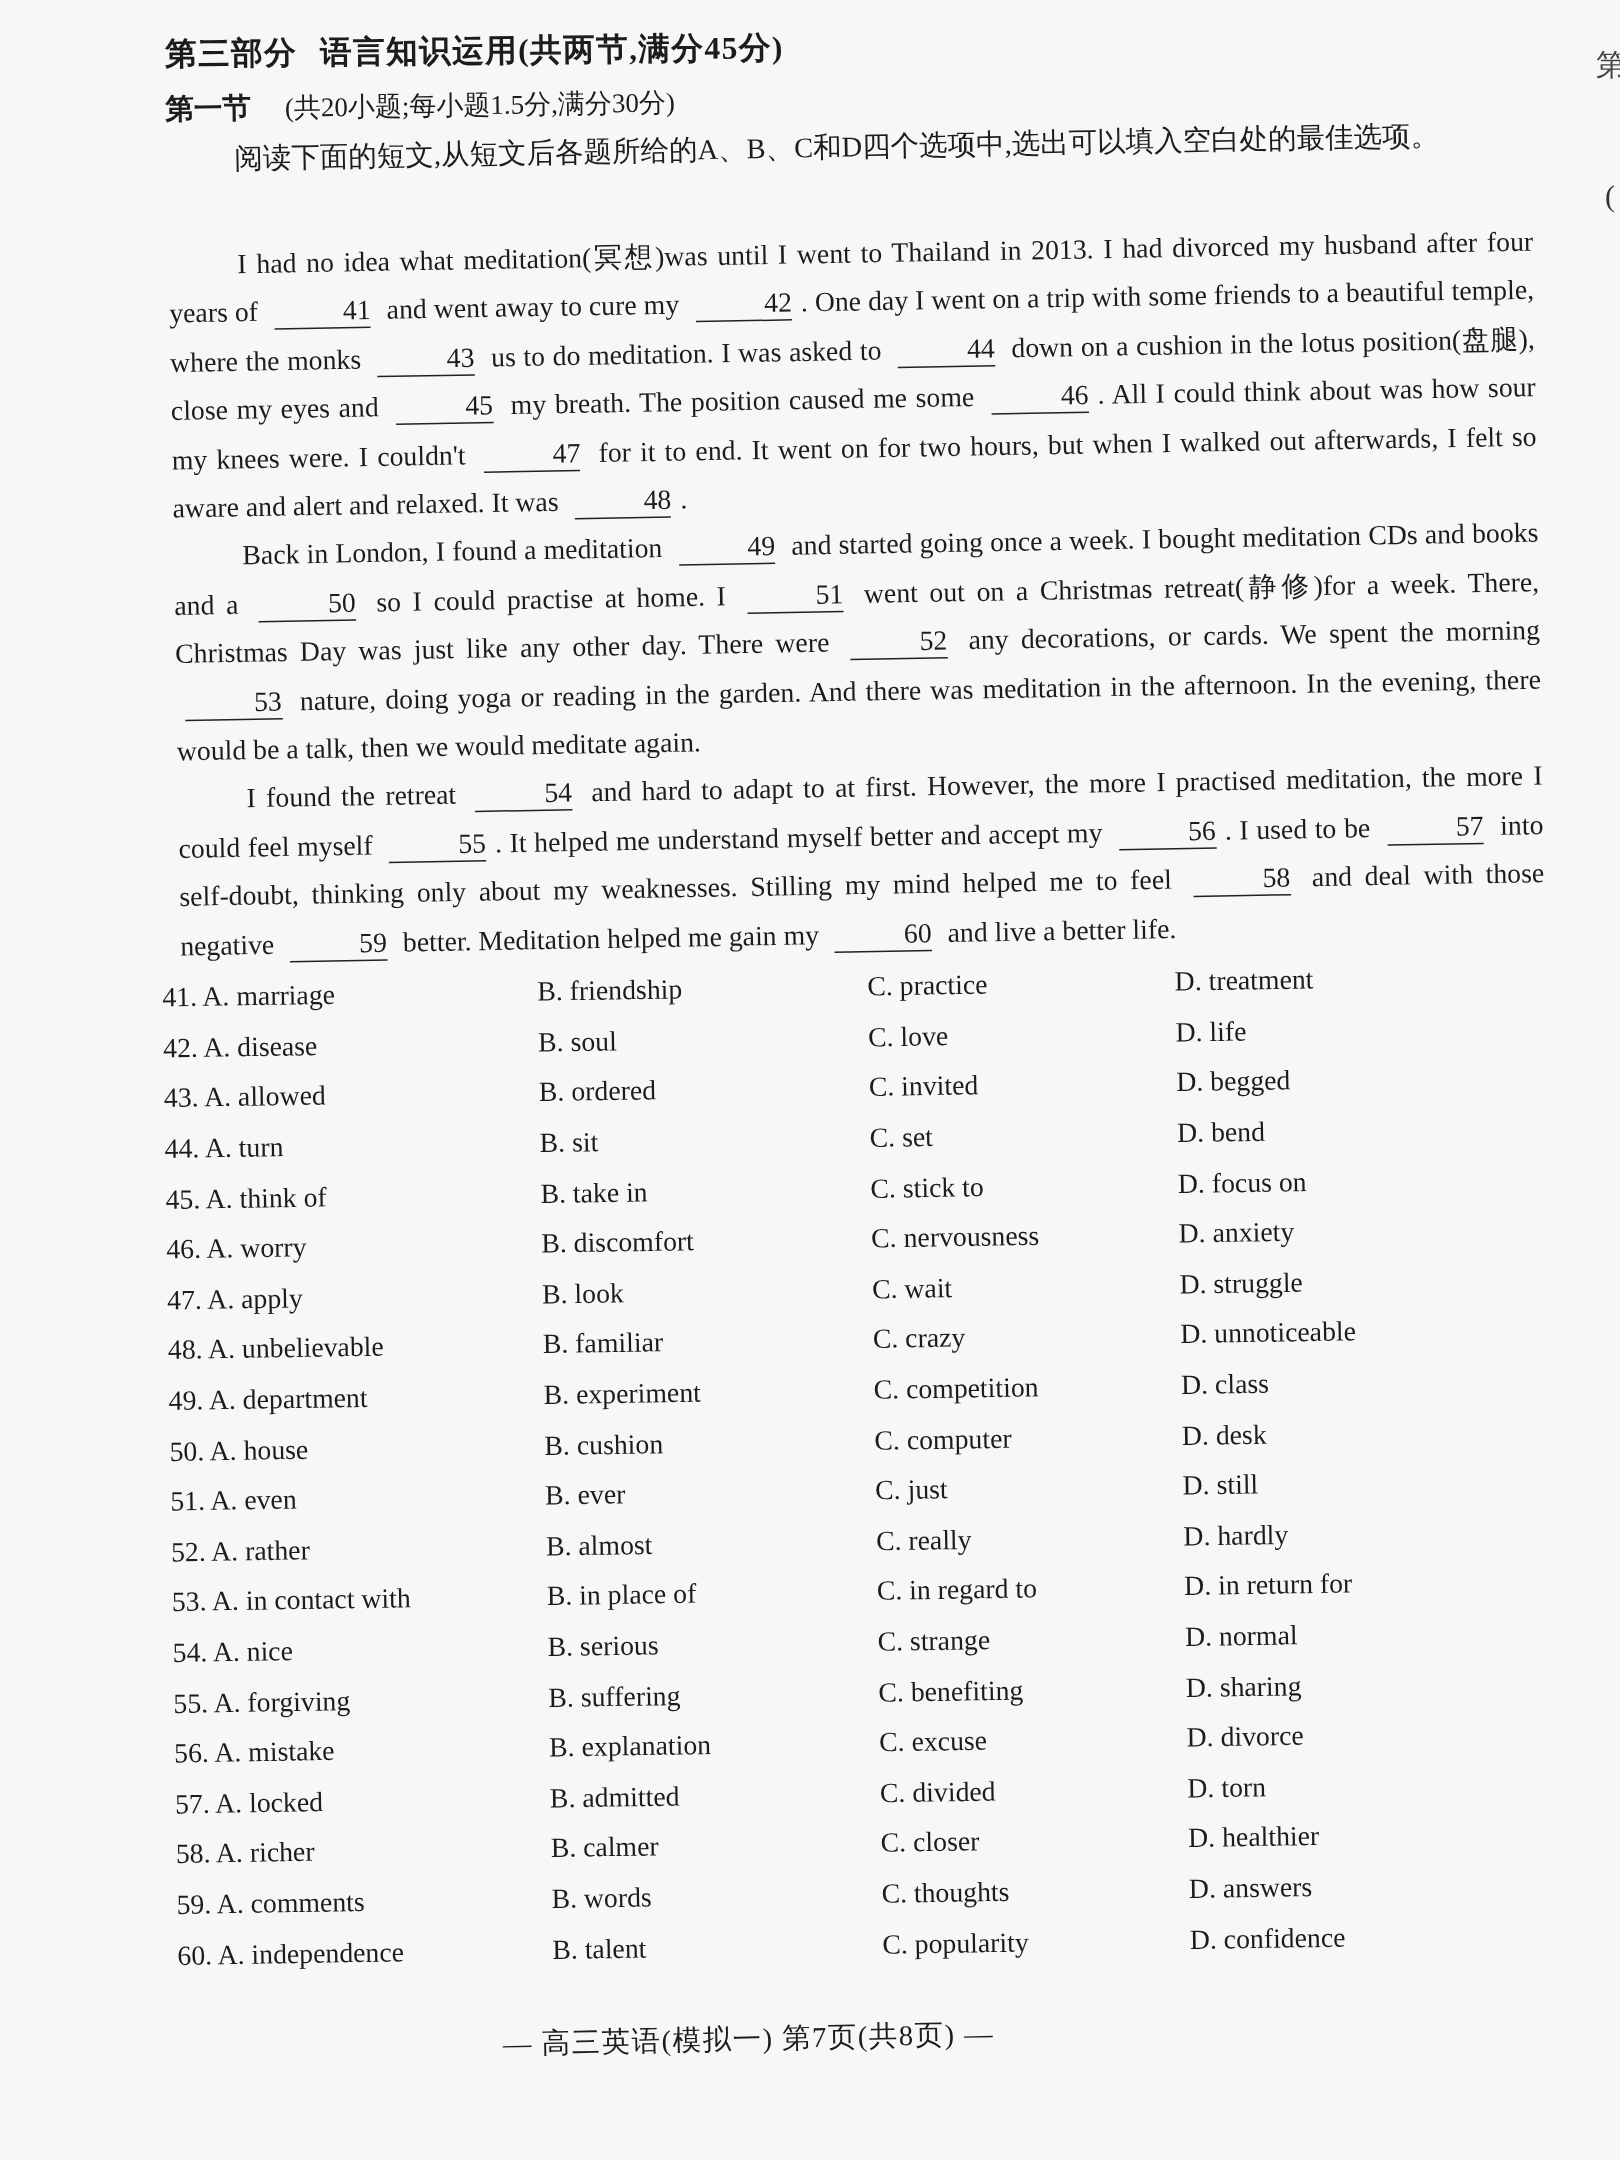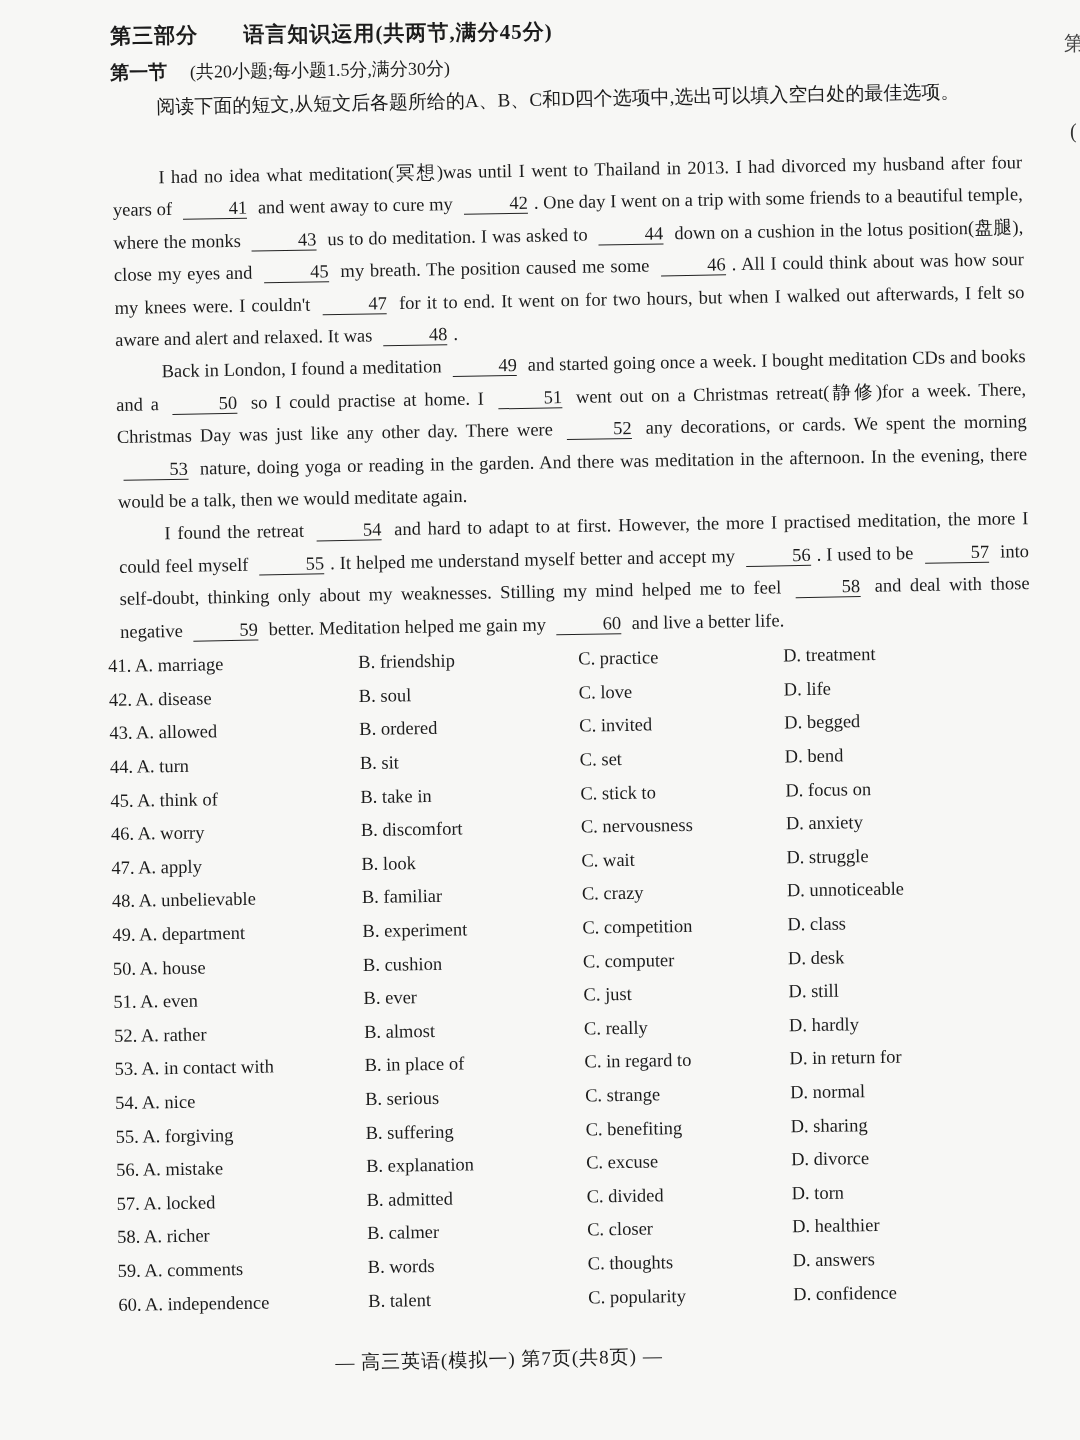--- a/index.html
+++ b/index.html
@@ -9,21 +9,21 @@
       font-family: "Liberation Serif", "DejaVu Serif", serif;
       color: #1c1c1c;
       position: relative;
     }
     .page { position: absolute; inset: 0; }
     .sec-head {
       position: absolute; left: 110px; top: 22px;
       font-size: 21px; font-weight: bold; letter-spacing: 1px;
       transform: rotate(-0.6deg); transform-origin: left top;
     }
-    .sec-head .part { margin-right: 39px; text-align: center; }
+    .sec-head .part { margin-right: 9px; text-align: center; }
     .sub-head {
       position: absolute; left: 110px; top: 60px;
       font-size: 19px; font-weight: bold;
       transform: rotate(-0.8deg); transform-origin: left top;
     }
     .sub-head .info { margin-left: 18px; font-weight: normal; font-size: 18px; }
     .instr {
       position: absolute; left: 110px; top: 92px; width: 905px;
       font-size: 19px; line-height: 31px; text-indent: 46px;
       transform: rotate(-1.1deg); transform-origin: left top;

